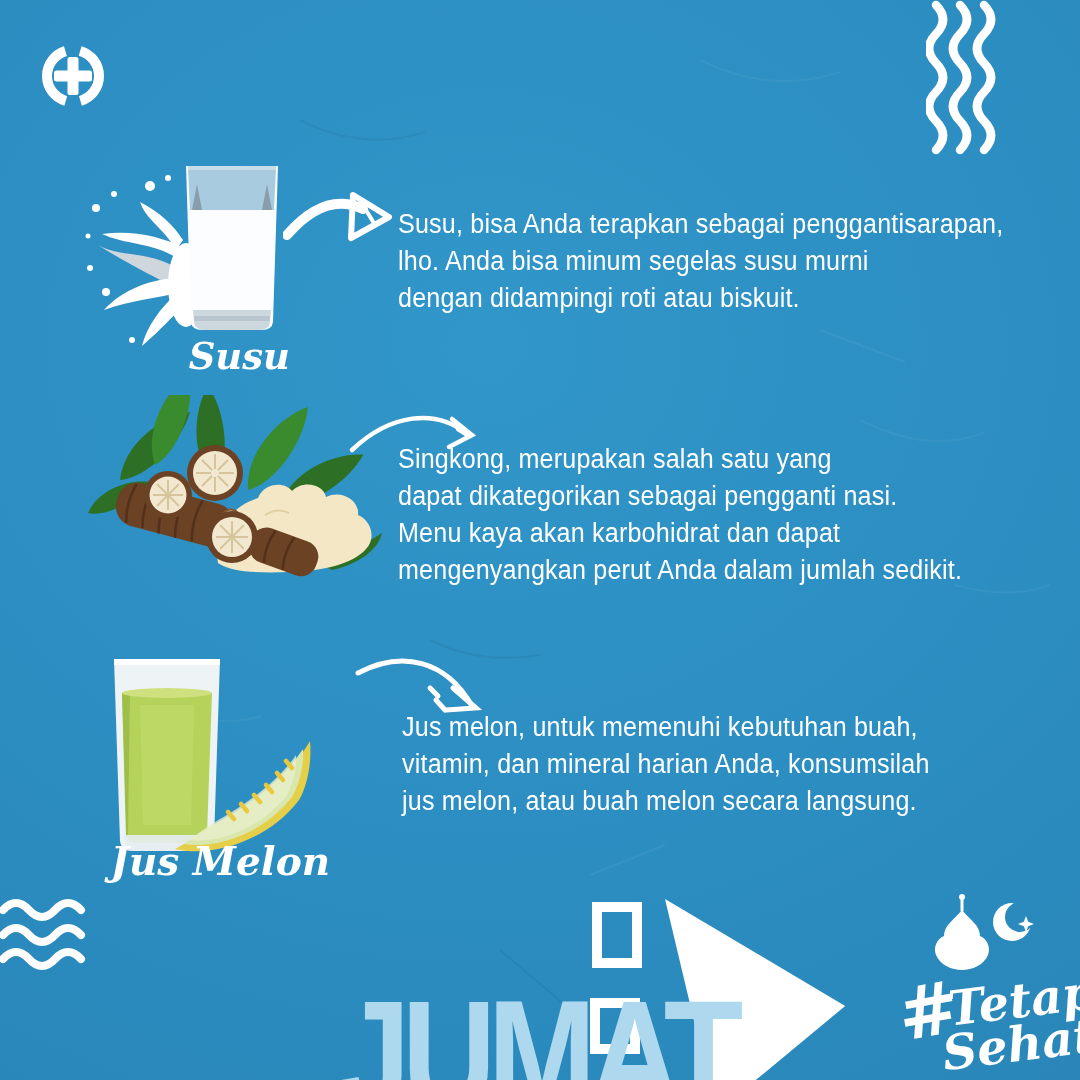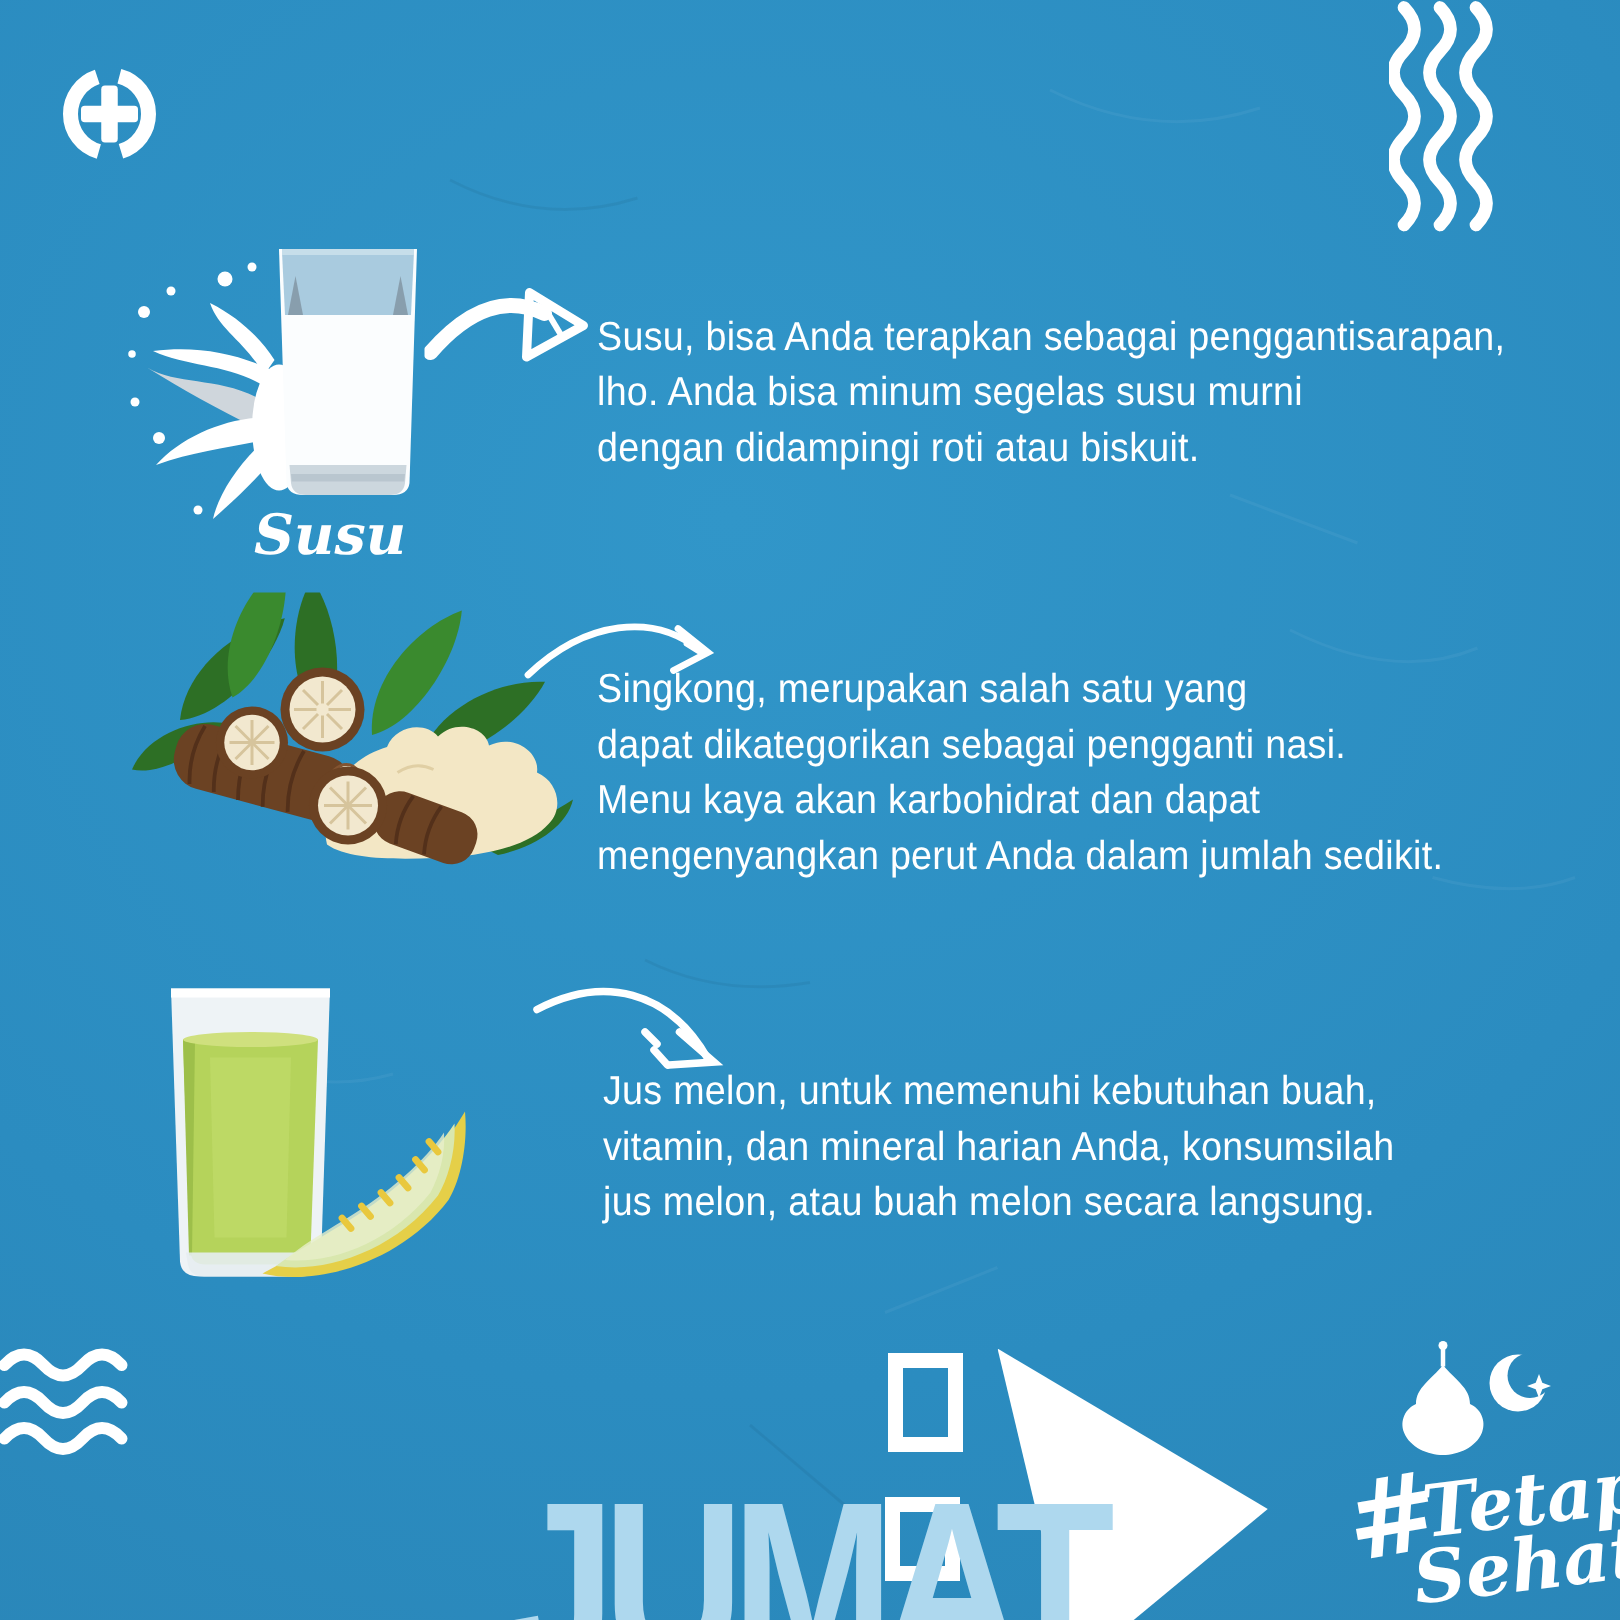--- a/index.html
+++ b/index.html
@@ -8,21 +8,21 @@
     font-family:"Liberation Sans",sans-serif;
     background:radial-gradient(140% 120% at 45% 32%, #3196c9 0%, #2b8cc0 45%, #2a86b8 70%, #1e6d9c 100%);
   }
   .abs{position:absolute;}
   .para{
     color:#fff;font-size:27px;line-height:37px;white-space:pre-line;
     transform:scaleX(0.93);transform-origin:left top;letter-spacing:0.2px;
   }
   .script-label{
     color:#fff;font-family:"DejaVu Serif",cursive;font-style:italic;font-weight:700;
-    text-align:center;
+    text-align:right;
   }
   .sq{border:10px solid #fff;position:absolute;z-index:2;}
   .day{
     position:absolute;z-index:3;color:#aed8ee;font-weight:700;
     font-size:155px;line-height:1;letter-spacing:-10px;
     transform:scaleX(0.84);transform-origin:left top;white-space:nowrap;
   }
   .tri{
     position:absolute;z-index:2;background:#fff;
     left:665px;top:899px;width:182px;height:214px;
@@ -222,20 +222,21 @@
 
   <svg class="abs" style="left:350px;top:648px;" width="145" height="95" viewBox="0 0 145 95">
     <g fill="none" stroke="#fff" stroke-width="5" stroke-linecap="round">
       <path d="M8,25 C52,2 96,12 122,58"></path>
       <path d="M103,40 L126,60 L96,62"></path>
       <path d="M86,52 L95,62"></path>
       <path d="M80,40 L88,48"></path>
     </g>
   </svg>
 
+  <div class="abs script-label" style="left:100px;top:838px;width:230px;font-size:39px;">Jus Melon</div>
 
   <div class="abs para" style="left:402px;top:709px;width:660px;">Jus melon, untuk memenuhi kebutuhan buah,
 vitamin, dan mineral harian Anda, konsumsilah
 jus melon, atau buah melon secara langsung.</div>
 
   <svg class="abs" style="left:0;top:888px;" width="100" height="92" viewBox="0 0 100 92">
     <g fill="none" stroke="#fff" stroke-width="8" stroke-linecap="round">
       <path d="M3,22 q13,-14 26,0 t26,0 t26,0"></path>
       <path d="M3,47 q13,-14 26,0 t26,0 t26,0"></path>
       <path d="M3,71 q13,-14 26,0 t26,0 t26,0"></path>

